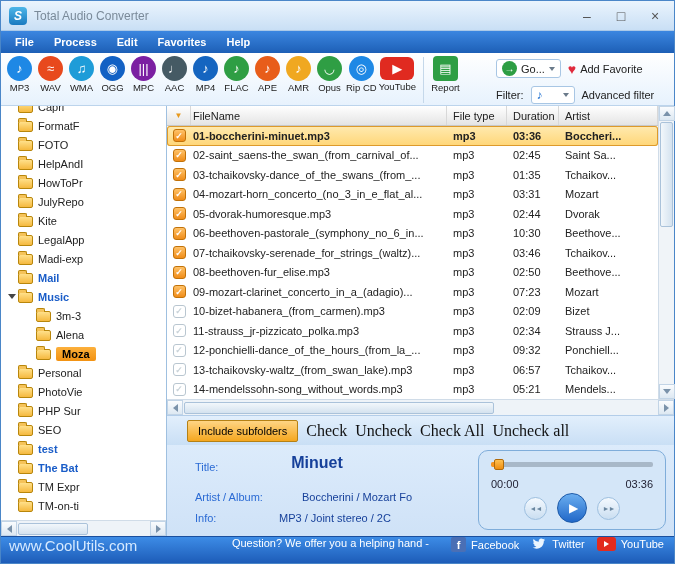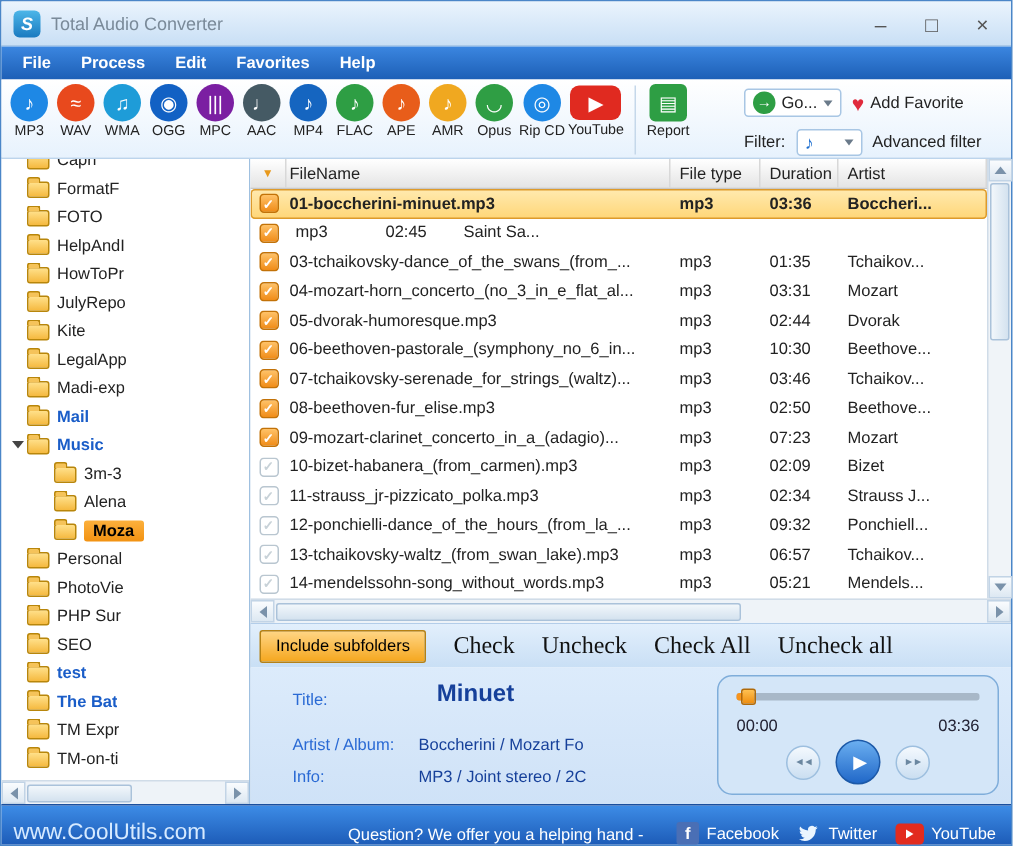--- a/index.html
+++ b/index.html
@@ -82,49 +82,49 @@
   .vthumb { position:absolute; top:16px; left:1px; width:13px; height:105px; background:linear-gradient(90deg,#f2f7fb,#d4e2ef); border:1px solid #aac2da; border-radius:2px; }
   .hscroll { display:flex; align-items:center; height:16px; background:#eef3f8; }
   .list-hscroll { position:absolute; bottom:0; left:0; width:100%; border-top:1px solid #d0dce8; }
   .tree-hscroll { position:absolute; bottom:0; left:0; width:100%; border-top:1px solid #d0dce8; }
   .scroll-thumb { height:12px; background:linear-gradient(#f2f7fb,#d4e2ef); border:1px solid #aac2da; border-radius:2px; margin:0 1px; }
   .list-hscroll .scroll-thumb { width:310px; }
   .tree-hscroll .scroll-thumb { width:70px; }
   .hscroll .scroll-arrow.right { margin-left:auto; }
 
   
-  .actions-bar { height:30px; flex:0 0 30px; background:linear-gradient(#e2effc,#c9dff5); border-top:1px solid #b3cde9; display:flex; align-items:center; gap:18px; padding-left:6px; }
+  .actions-bar { height:30px; flex:0 0 30px; background:linear-gradient(#e2effc,#c9dff5); border-top:1px solid #b3cde9; display:flex; align-items:center; gap:8px; padding-left:20px; }
   .subfolders-btn { background:linear-gradient(#ffd584,#f5a71f); border:1px solid #b58115; border-radius:2px; padding:4px 10px; font-size:11px; font-family:inherit; cursor:pointer; }
   .flat-btn { background:none; border:none; font-size:16px; font-family:Liberation Serif, serif; color:#111; cursor:pointer; }
 
   
   .info-panel { flex:1; position:relative; background:linear-gradient(#dcebfb,#cfe2f7); }
   .info-label { position:absolute; color:#2a6ad4; }
   .lbl-title { left:28px; top:16px; }
   .lbl-artist { left:28px; top:46px; }
   .lbl-info { left:28px; top:67px; }
   .info-value { position:absolute; color:#16409a; white-space:nowrap; overflow:hidden; }
   .val-title { left:70px; top:9px; width:160px; text-align:center; font-size:16px; font-weight:bold; }
-  .val-artist { left:112px; top:46px; width:156px; }
+  .val-artist { left:112px; top:46px; width:156px;text-align:center; }
   .val-info { left:112px; top:67px; width:160px; }
   .player { position:absolute; right:8px; top:5px; width:188px; height:80px; background:#d4e6f8; border:1px solid #7fadda; border-radius:10px; }
   .slider { position:absolute; left:12px; right:12px; top:8px; height:11px; cursor:pointer; }
   .slider-track { position:absolute; left:0; right:0; top:3px; height:5px; background:#a8b8c8; border-radius:2px; }
   .slider-fill { position:absolute; left:0; top:3px; height:5px; background:#f7941d; border-radius:2px; }
   .slider-thumb { position:absolute; top:0; width:10px; height:11px; background:linear-gradient(#ffc050,#ef8e10); border:1px solid #b06a0a; border-radius:2px; }
   .time { position:absolute; top:27px; color:#223; }
   .time.elapsed { left:12px; }
   .time.total { right:12px; }
   .player-buttons { position:absolute; bottom:6px; left:0; width:100%; display:flex; justify-content:center; align-items:center; gap:10px; }
   .pbtn { display:flex; align-items:center; justify-content:center; cursor:pointer; }
   .pbtn.small { width:23px; height:23px; border-radius:50%; background:linear-gradient(#f4f9fe,#cadef1); border:1px solid #9dbfdf; color:#6b87a0; font-size:7px; letter-spacing:-1px; }
   .pbtn.play { width:30px; height:30px; border-radius:50%; background:linear-gradient(#6aaef0,#2168c8); border:1px solid #1c59a8; color:#fff; font-size:12px; padding-left:3px; }
 
   
-  .statusbar { height:27px; flex:0 0 27px; background:linear-gradient(#3d8ce6,#1d5cb8); border-top:1px solid #1a4f9e; display:flex; align-items:flex-end; padding:0 10px 0 8px; color:#fff; }
+  .statusbar { height:27px; flex:0 0 27px; background:linear-gradient(#3d8ce6,#1d5cb8); border-top:1px solid #1a4f9e; display:flex; align-items:flex-start; padding:0 10px 0 8px; color:#fff; }
   .site { font-size:15px; color:#d6eaff; cursor:pointer; }
   .question { margin-left:auto; margin-right:10px; }
   .social { display:flex; align-items:center; gap:5px; margin-left:12px; cursor:pointer; }
   .fb-icon { width:15px; height:15px; background:#4a6fb5; border-radius:2px; color:#fff; font-weight:bold; font-size:11px; display:flex; align-items:center; justify-content:center; }
   .tw-icon { width:16px; height:14px; }
   .yt-icon { width:19px; height:14px; background:#e22b1e; border-radius:3px; display:flex; align-items:center; justify-content:center; }
   .yt-play { width:0; height:0; border-left:5px solid #fff; border-top:3px solid transparent; border-bottom:3px solid transparent; }
 
   
   .tri { display:inline-block; width:0; height:0; }
@@ -500,20 +500,21 @@
               <div class="col col-dur">03:36</div>
               <div class="col col-artist">Boccheri...</div>
             </div>
 
             <div class="file-row">
               <div class="col col-check">
                 <span class="check-icon checked">
                   <span class="check-glyph">✓</span>
                 </span>
               </div>
+              <div class="col col-name">02-saint_saens-the_swan_(from_carnival_of...</div>
               <div class="col col-type">mp3</div>
               <div class="col col-dur">02:45</div>
               <div class="col col-artist">Saint Sa...</div>
             </div>
 
             <div class="file-row">
               <div class="col col-check">
                 <span class="check-icon checked">
                   <span class="check-glyph">✓</span>
                 </span>

